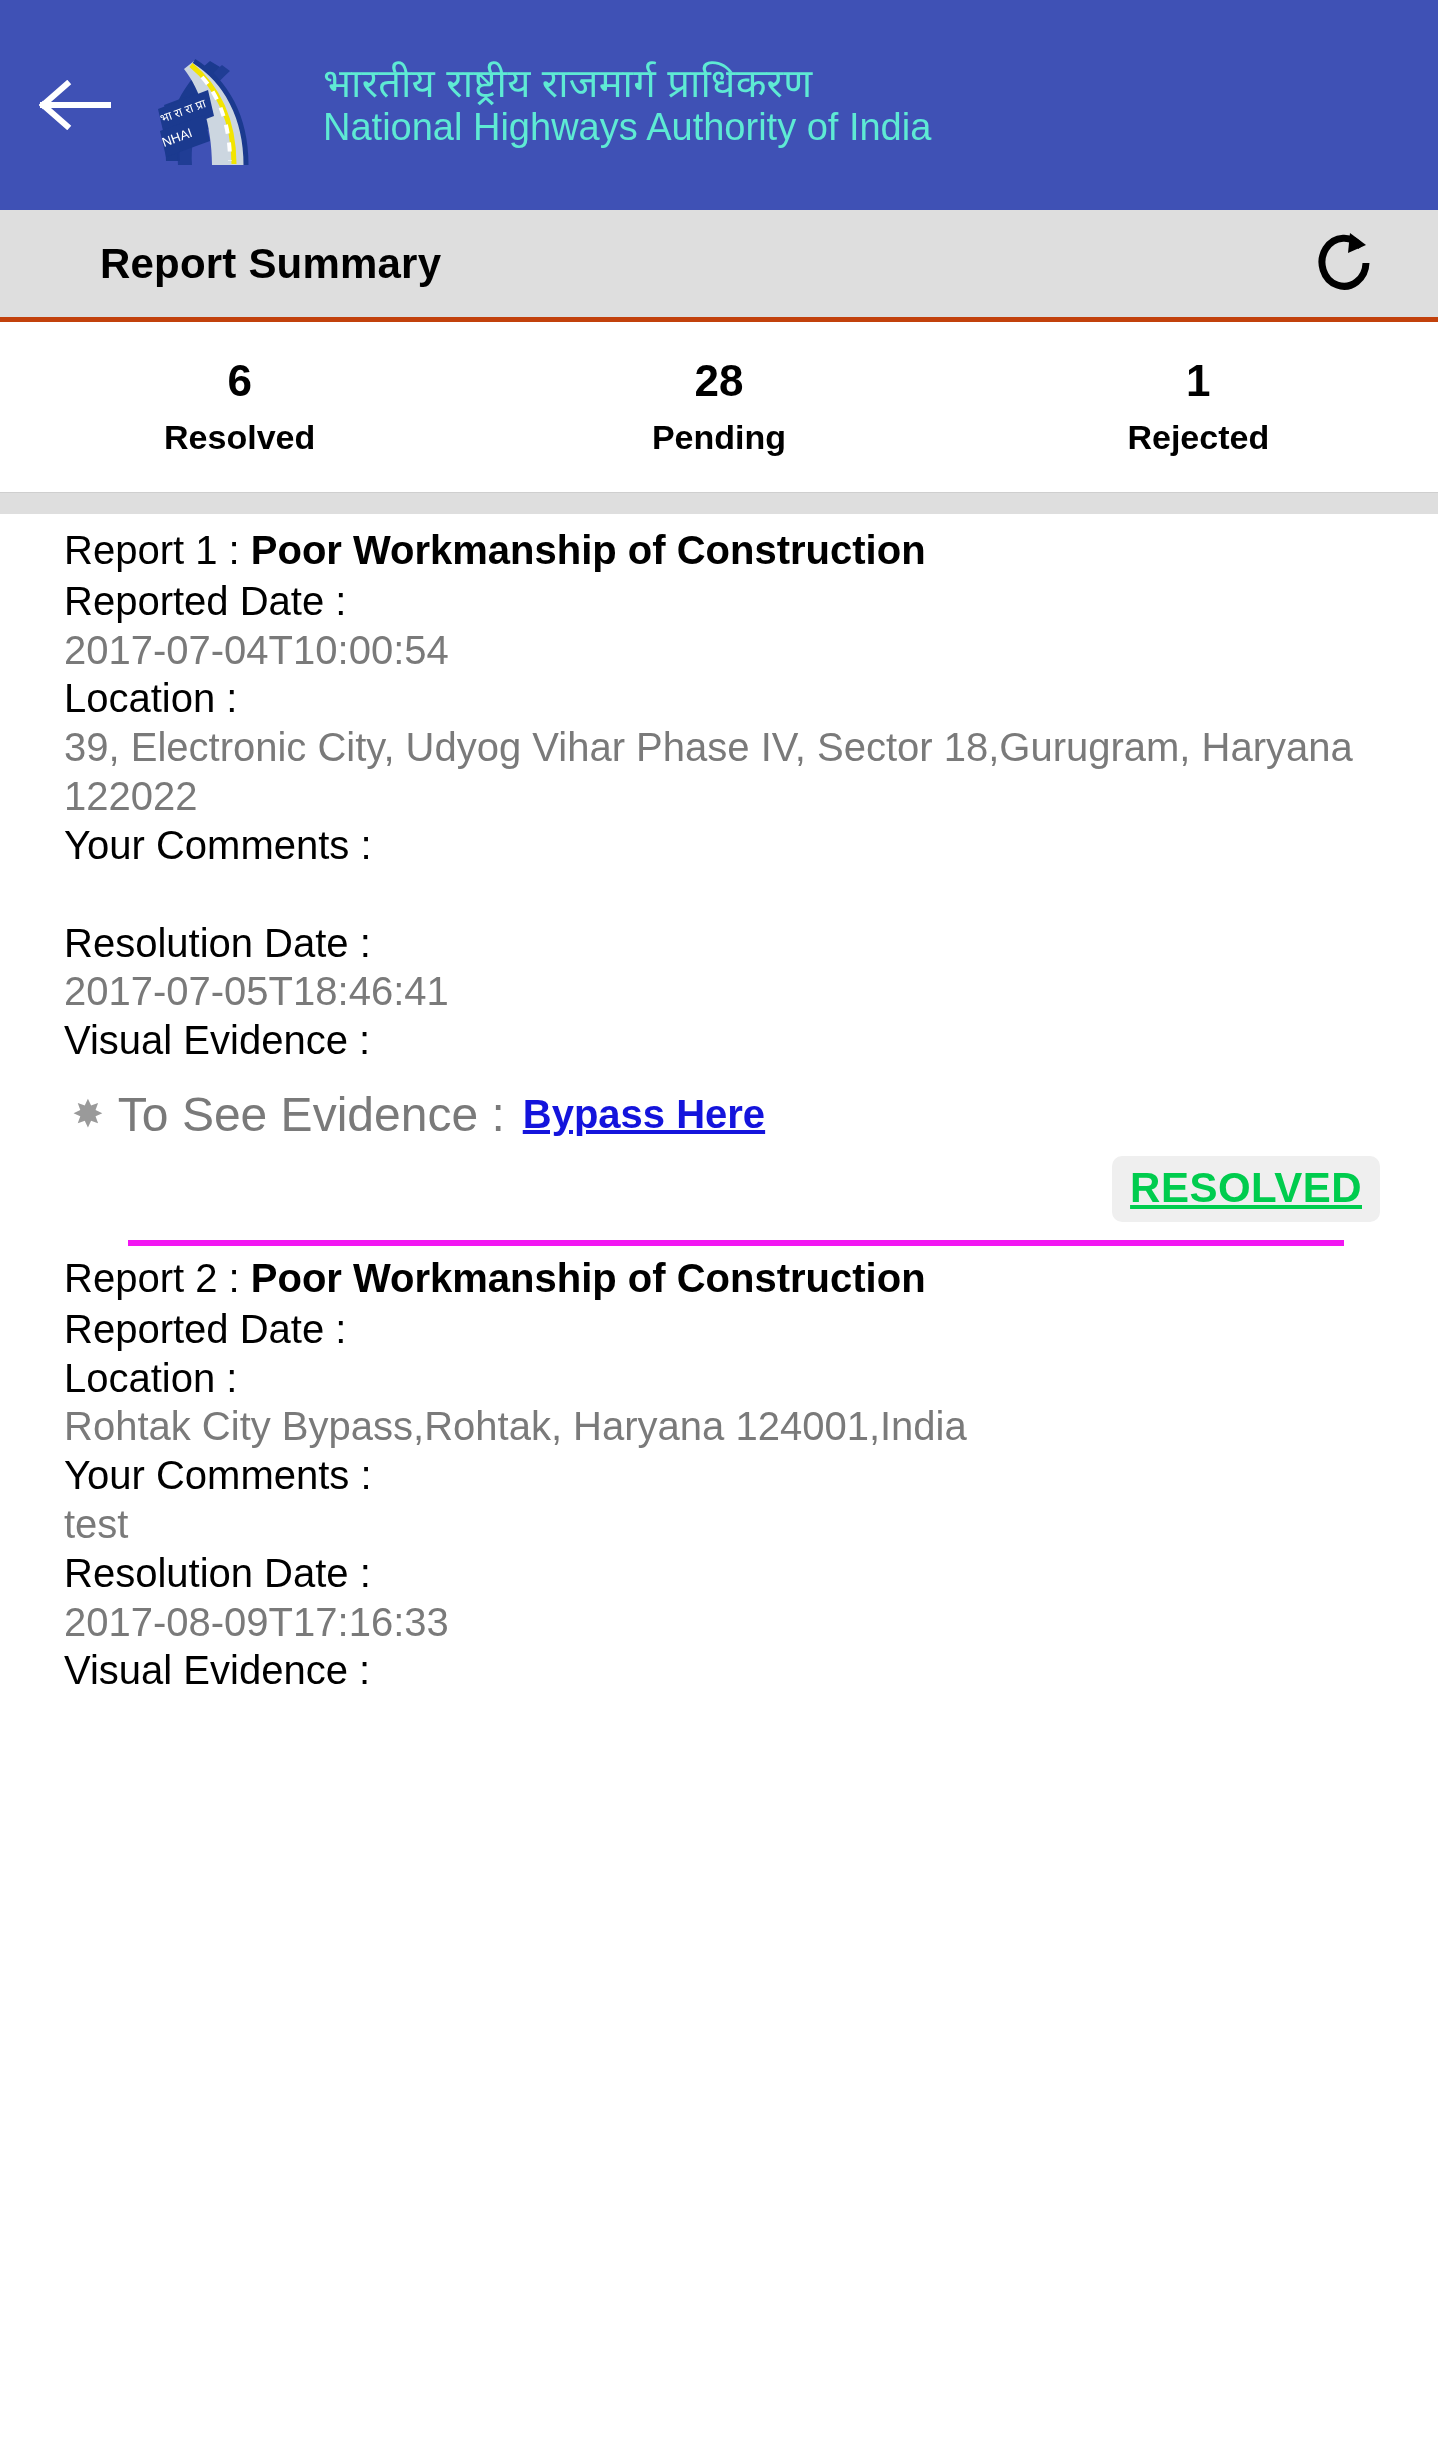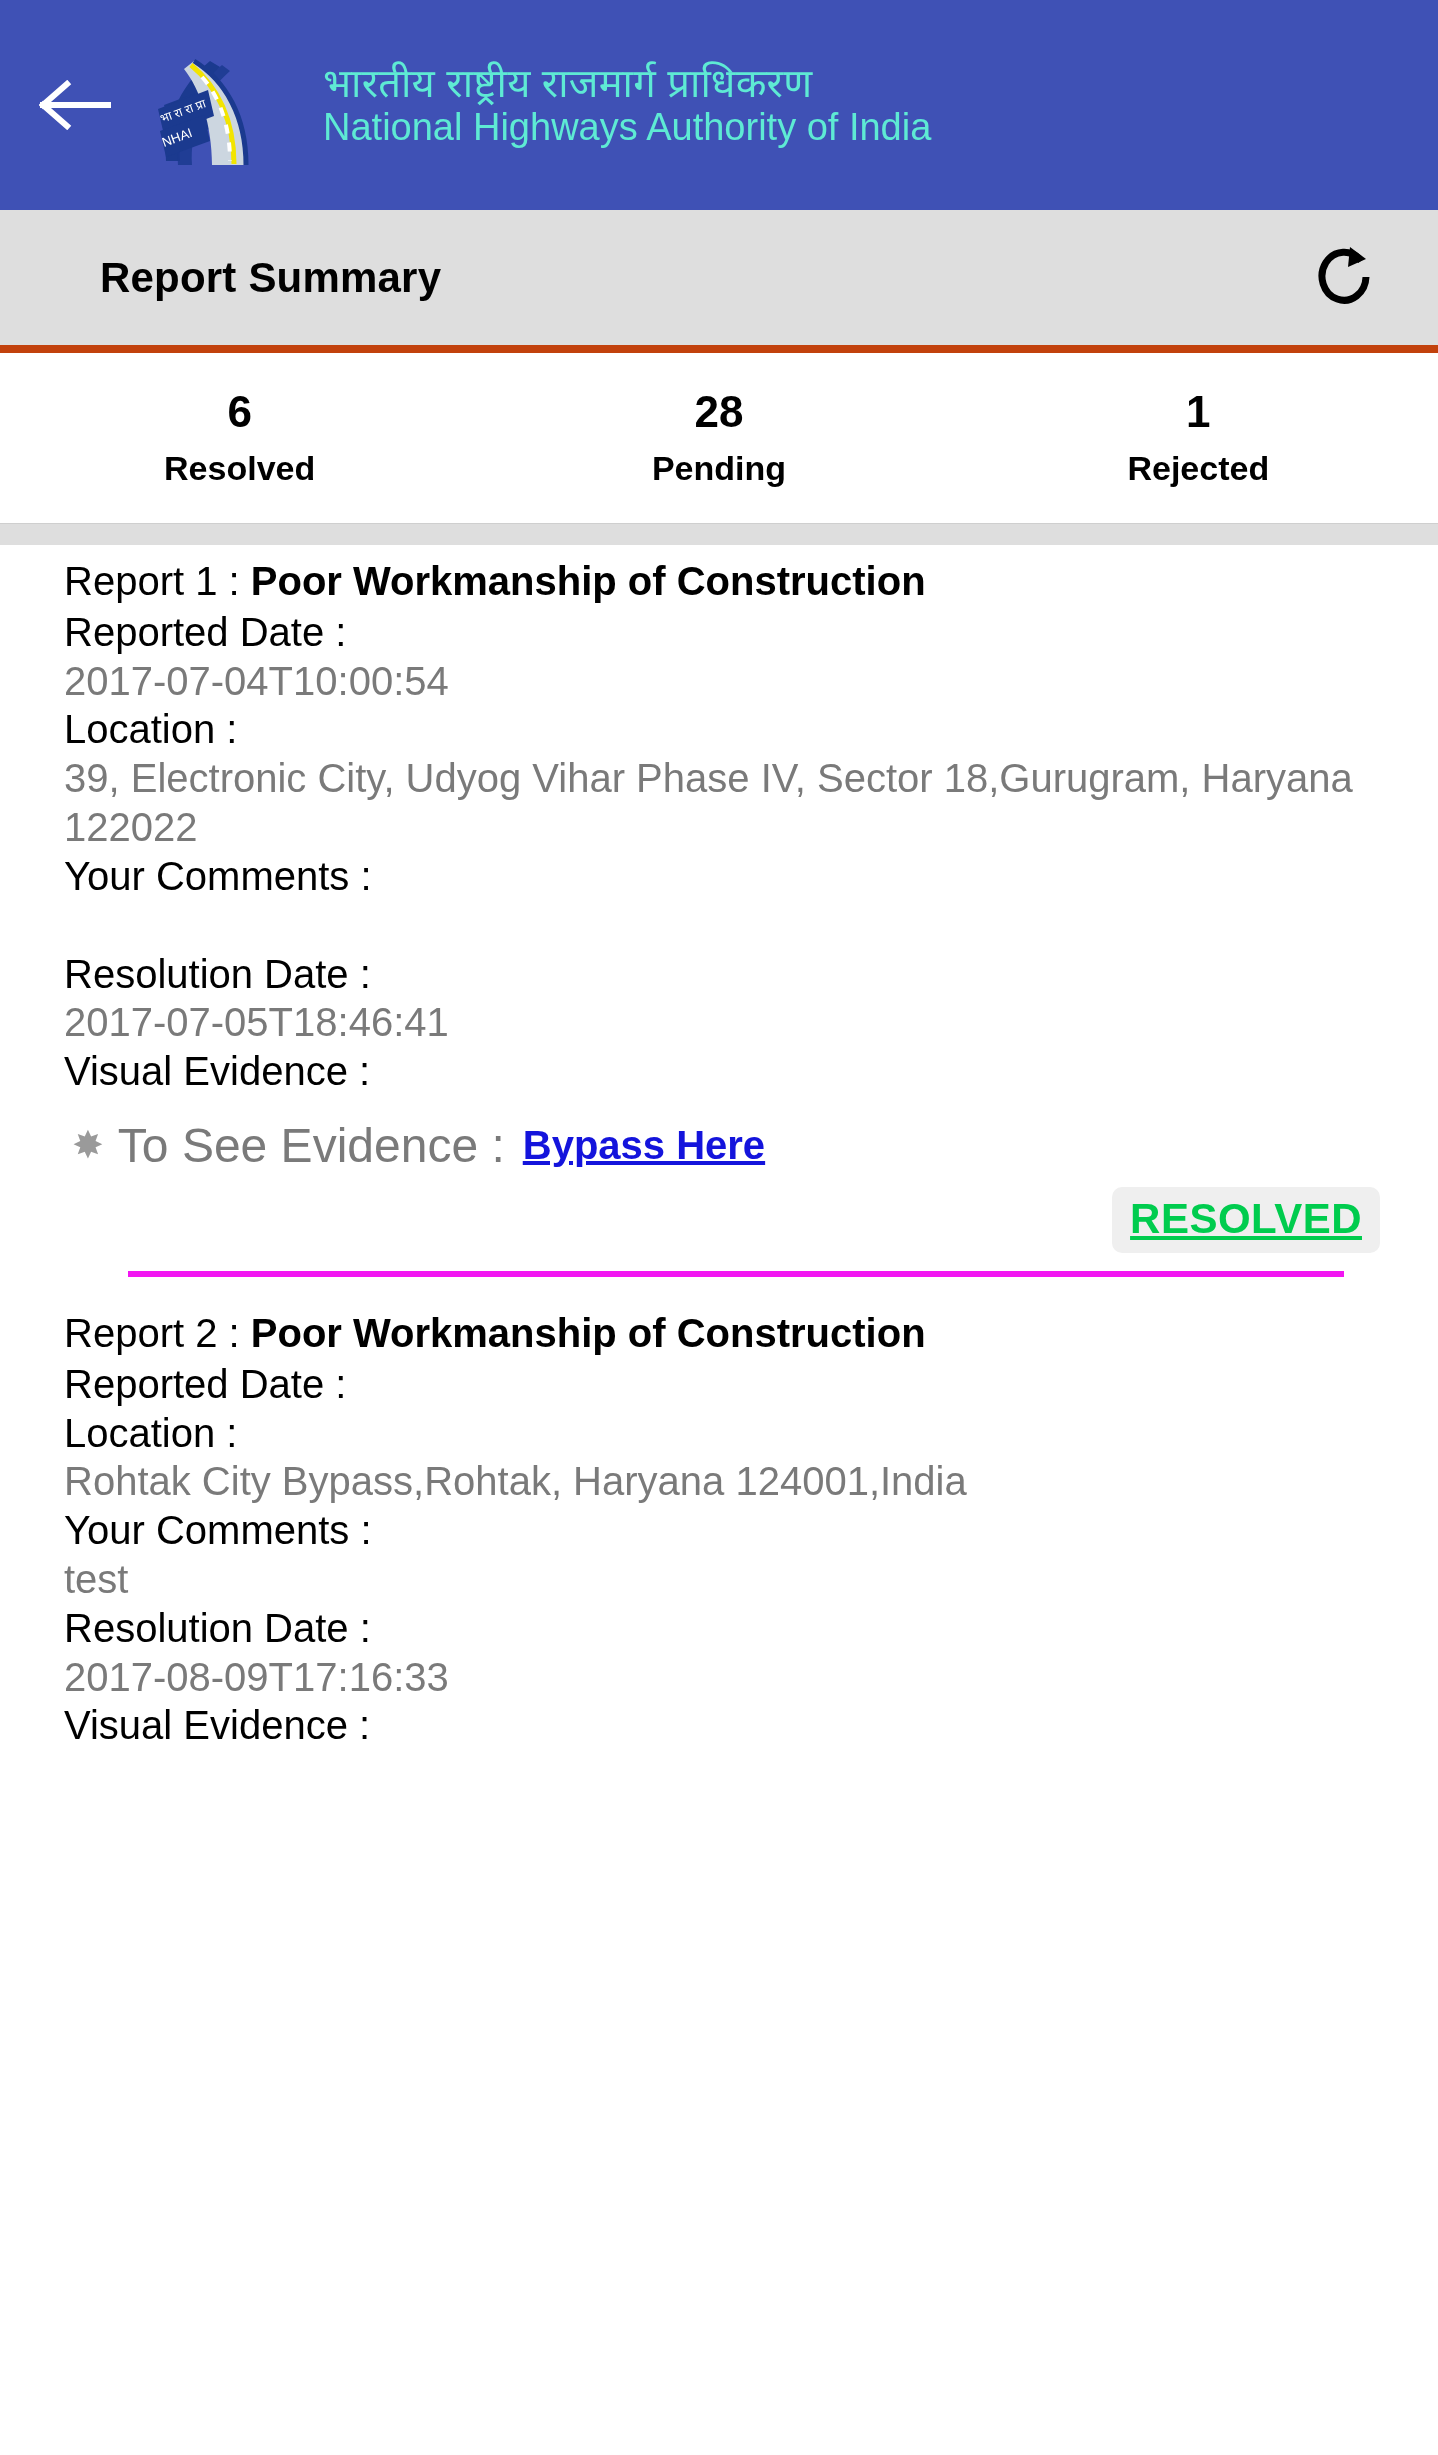--- a/index.html
+++ b/index.html
@@ -71,27 +71,27 @@
   }
   .brand-en {
     color: #5eead4;
     font-size: 38px;
     font-weight: 400;
     white-space: nowrap;
   }
 
   
   .subheader {
-    height: 143px;
+    height: 112px;
     background: #dedede;
     display: flex;
     align-items: center;
     justify-content: space-between;
     padding: 0 48px 0 100px;
-    border-bottom: 8px solid #c2410c;
+    border-bottom: 5px solid #c2410c;
     position: relative;
   }
   .subheader-title {
     font-size: 42px;
     font-weight: bold;
     color: #000000;
     letter-spacing: 0.2px;
   }
   .refresh-btn {
     width: 90px;
@@ -212,21 +212,21 @@
     cursor: pointer;
   }
   .status-badge.resolved { color: #00cc4e; }
 
   .card-divider {
     height: 6px;
     background: #f216f2;
     margin: 18px 64px 0 64px;
   }
 
-  .report-card.second { padding-top: 32px; }
+  .report-card.second { padding-top: 8px; }
 </style>
 </head>
 <body>
 
 <div id="app">
 
   <div class="brandbar">
 
     <div class="back-btn">
       <span>

